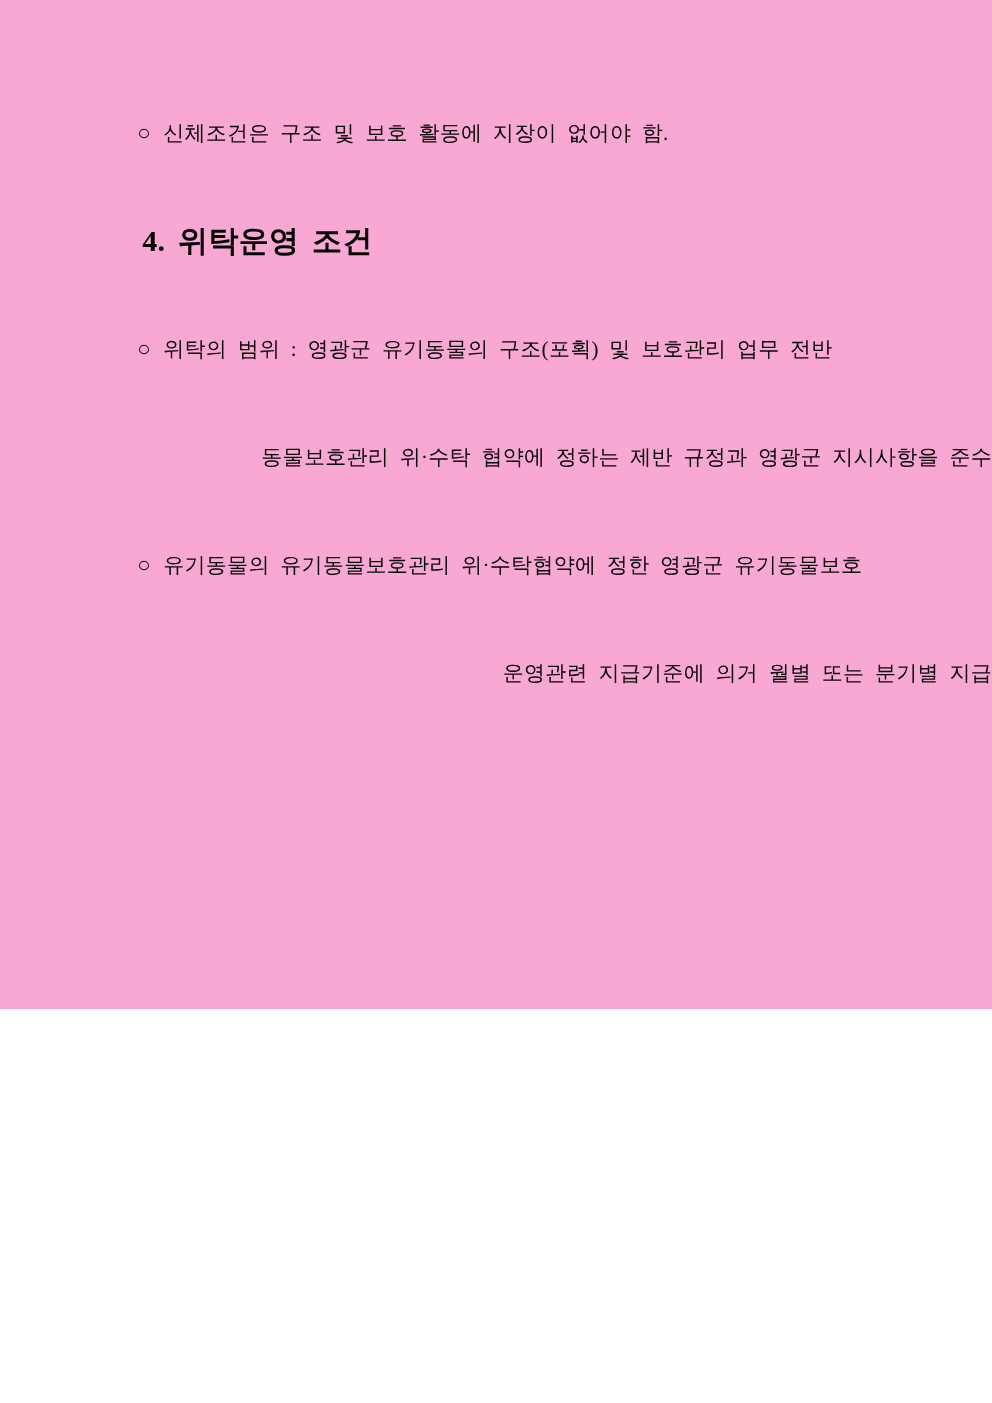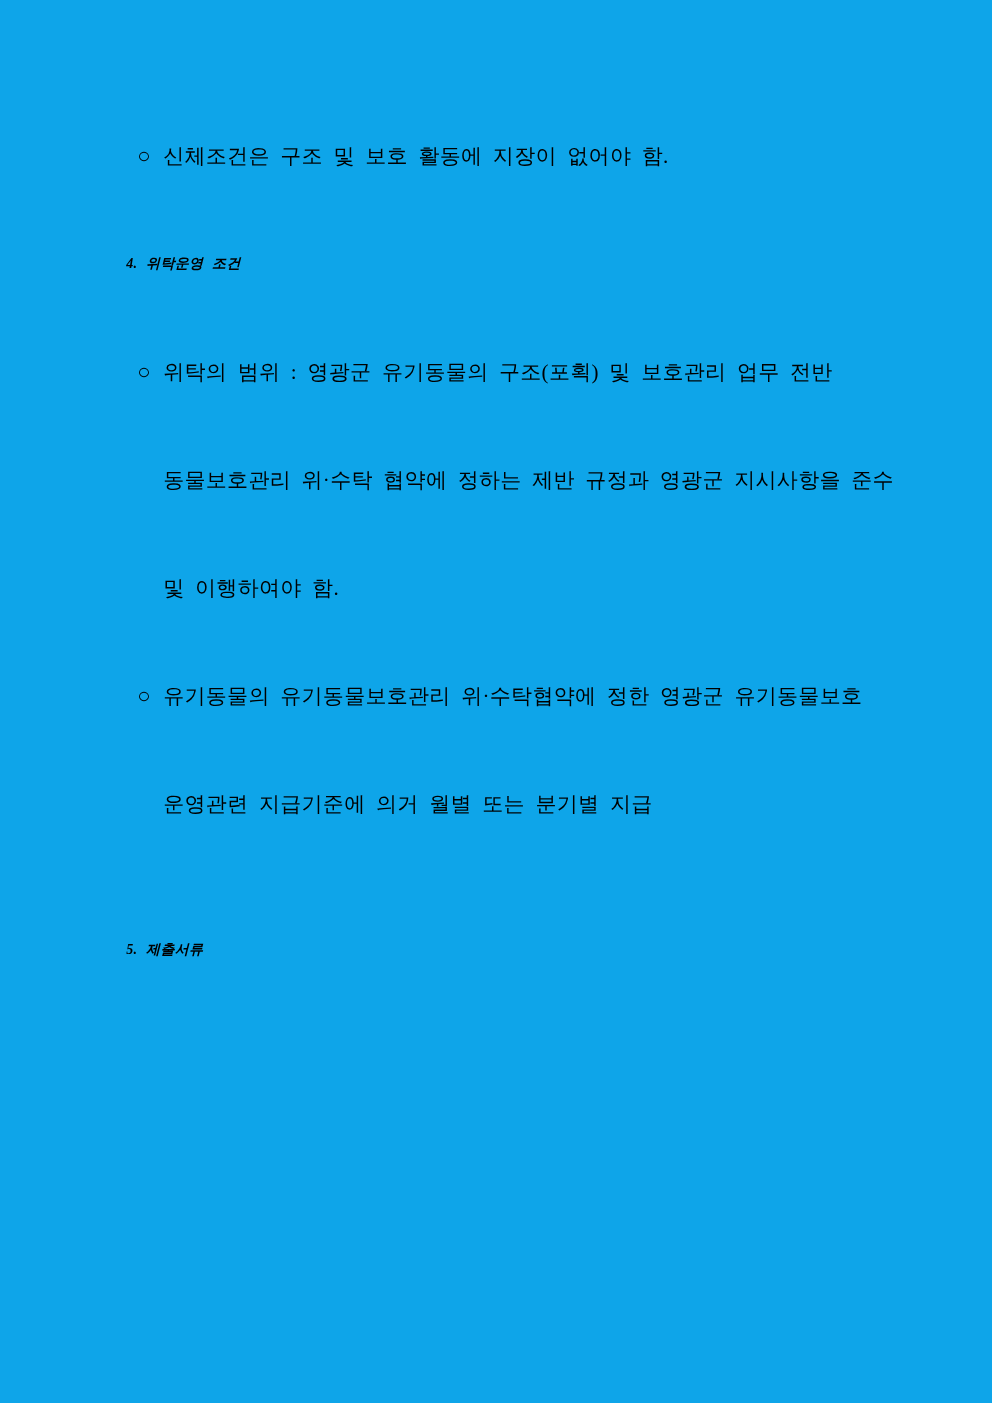--- a/index.html
+++ b/index.html
@@ -10,42 +10,41 @@
   body {
     width: 992px;
     height: 1403px;
     overflow: hidden;
     color: #000000;
     font-family: "Liberation Serif", "DejaVu Serif", serif;
   }
   .doc-page {
     position: relative;
     width: 992px;
-    height: 1403px;
+    height: 1009px;
     box-sizing: border-box;
-    padding-top: 102px;
-    background: #0ea5e9;
+    padding-top: 79px;
+    background: #f9a8d4;
   }
   .line {
     line-height: 36px;
     font-size: 21px;
     white-space: pre;
     word-spacing: 5px;
     letter-spacing: 0.3px;
   }
   .line .txt { white-space: pre; }
   .heading {
     font-weight: bold;
-    font-size: 14px;
+    font-size: 30px;
     padding-left: 91px;
-    font-style: italic;
   }
   .heading.gap { margin-top: 38px; }
   .bullet   { padding-left: 95px; }
-  .cont     { padding-left: 121px; }
+  .cont     { padding-left: 121px; text-align: right; }
   .marker-circle {
     display: inline-block;
     width: 26px;
     font-size: 22px;
   }
 </style>
 </head>
 <body>
 
 <div class="doc-page">
@@ -61,30 +60,24 @@
 
   <div class="line bullet">
     <span class="marker-circle">○</span><span class="txt">위탁의 범위 : 영광군 유기동물의 구조(포획) 및 보호관리 업무 전반</span>
   </div>
 
 
   <div class="line cont">
     <span class="txt">동물보호관리 위·수탁 협약에 정하는 제반 규정과 영광군 지시사항을 준수</span>
   </div>
 
-  <div class="line cont">
-    <span class="txt">및 이행하여야 함.</span>
-  </div>
 
   <div class="line bullet">
     <span class="marker-circle">○</span><span class="txt">유기동물의 유기동물보호관리 위·수탁협약에 정한 영광군 유기동물보호</span>
   </div>
 
   <div class="line cont">
     <span class="txt">운영관련 지급기준에 의거 월별 또는 분기별 지급</span>
   </div>
 
-  <div class="line heading gap">
-    <span class="txt">5. 제출서류</span>
-  </div>
 
 
 </div>
 
 </body></html>

